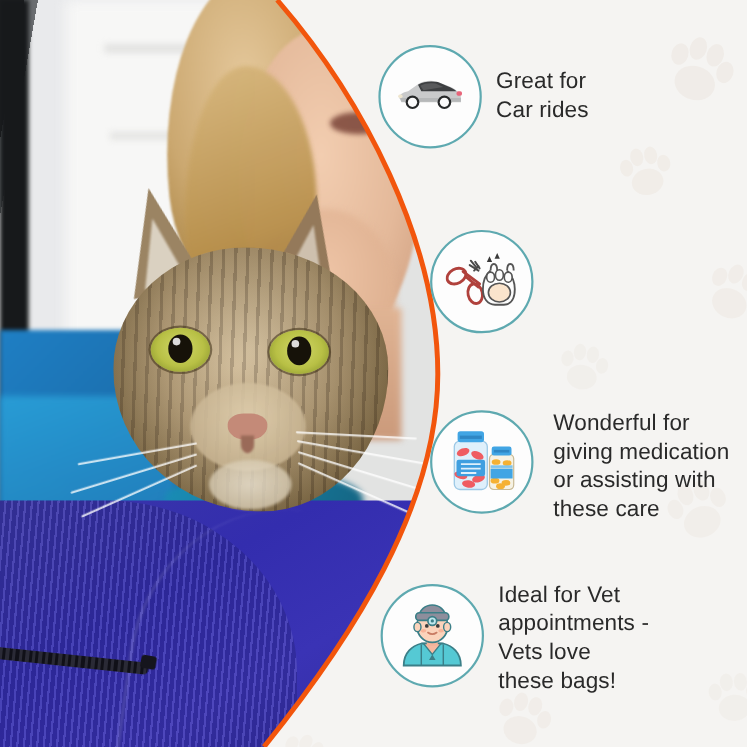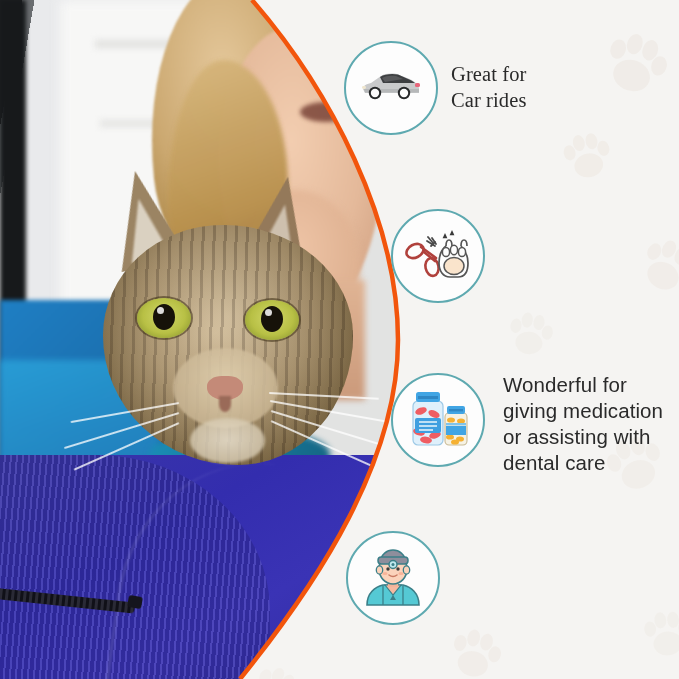--- a/index.html
+++ b/index.html
@@ -120,21 +120,21 @@
     width:94px;height:94px;border-radius:50%;
     background:#fdfdfd;border:2px solid #5ea9b0;
     box-sizing:border-box;flex:0 0 auto;
     display:flex;align-items:center;justify-content:center;
   }
   .feature-text{
     font-size:20.5px;line-height:26px;color:#2a2a2a;
     font-weight:400;letter-spacing:.1px;white-space:pre-line;
   }
   #f1{left:344px;top:41px;}
-  #f1 .feature-text{margin-left:13px;margin-top:20px;font-family:Liberation Serif, serif;}
+  #f1 .feature-text{margin-left:13px;margin-top:20px;}
   #f2{left:391px;top:209px;}
   #f2 .feature-text{margin-left:18px;margin-top:12px;}
   #f3{left:391px;top:373px;}
   #f3 .feature-text{margin-left:18px;margin-top:-1px;}
   #f4{left:346px;top:531px;}
   #f4 .feature-text{margin-left:13px;margin-top:-3px;}
 </style>
 </head>
 <body>
 
@@ -377,21 +377,21 @@
           <rect x="41" y="39" width="20" height="9" fill="#41a5e4"></rect>
           <rect x="41" y="36" width="20" height="2.4" fill="#7fc4ec"></rect>
           <rect x="42" y="19" width="18" height="8" rx="2" fill="#41a5e4"></rect>
           <rect x="44" y="22" width="14" height="2.4" fill="#2f87c4"></rect>
         </svg>
       </span>
     </div>
     <div class="feature-text">Wonderful for
 giving medication
 or assisting with
-dental care</div>
+these care</div>
   </div>
 
   <div class="feature" id="f4">
     <div class="icon-circle">
       <span>
         <svg width="64" height="62" viewBox="0 0 64 62">
 
           <path d="M6,60 C6,48 14,42 22,40 L42,40 C50,42 58,48 58,60 Z" fill="#55c9d4" stroke="#3b7f88" stroke-width="1.6"></path>
           <path d="M24,40 L32,50 L40,40 Z" fill="#f6b9a0" stroke="#3b7f88" stroke-width="1.2"></path>
           <path d="M22,41 L22,60" stroke="#3b7f88" stroke-width="1.3" fill="none"></path>
@@ -411,15 +411,19 @@
           <ellipse cx="40" cy="28.5" rx="2.6" ry="1.6" fill="#f7a98e" opacity=".75"></ellipse>
 
           <path d="M19,18 C20,9 26,5 32,5 C38,5 44,9 45,18 C41,14 36,13 32,13 C28,13 23,14 19,18 Z" fill="#8e8e9c" stroke="#3b7f88" stroke-width="1.4"></path>
 
           <rect x="17" y="12" width="30" height="7" rx="3.2" fill="#8e8e9c" stroke="#3b7f88" stroke-width="1.5"></rect>
           <circle cx="32" cy="19.5" r="4" fill="#bfe8ee" stroke="#3b7f88" stroke-width="1.5"></circle>
           <circle cx="32" cy="19.5" r="1.5" fill="#3b7f88"></circle>
         </svg>
       </span>
     </div>
+    <div class="feature-text">Ideal for Vet
+appointments -
+Vets love
+these bags!</div>
   </div>
 
 </div>
 
 </body></html>

